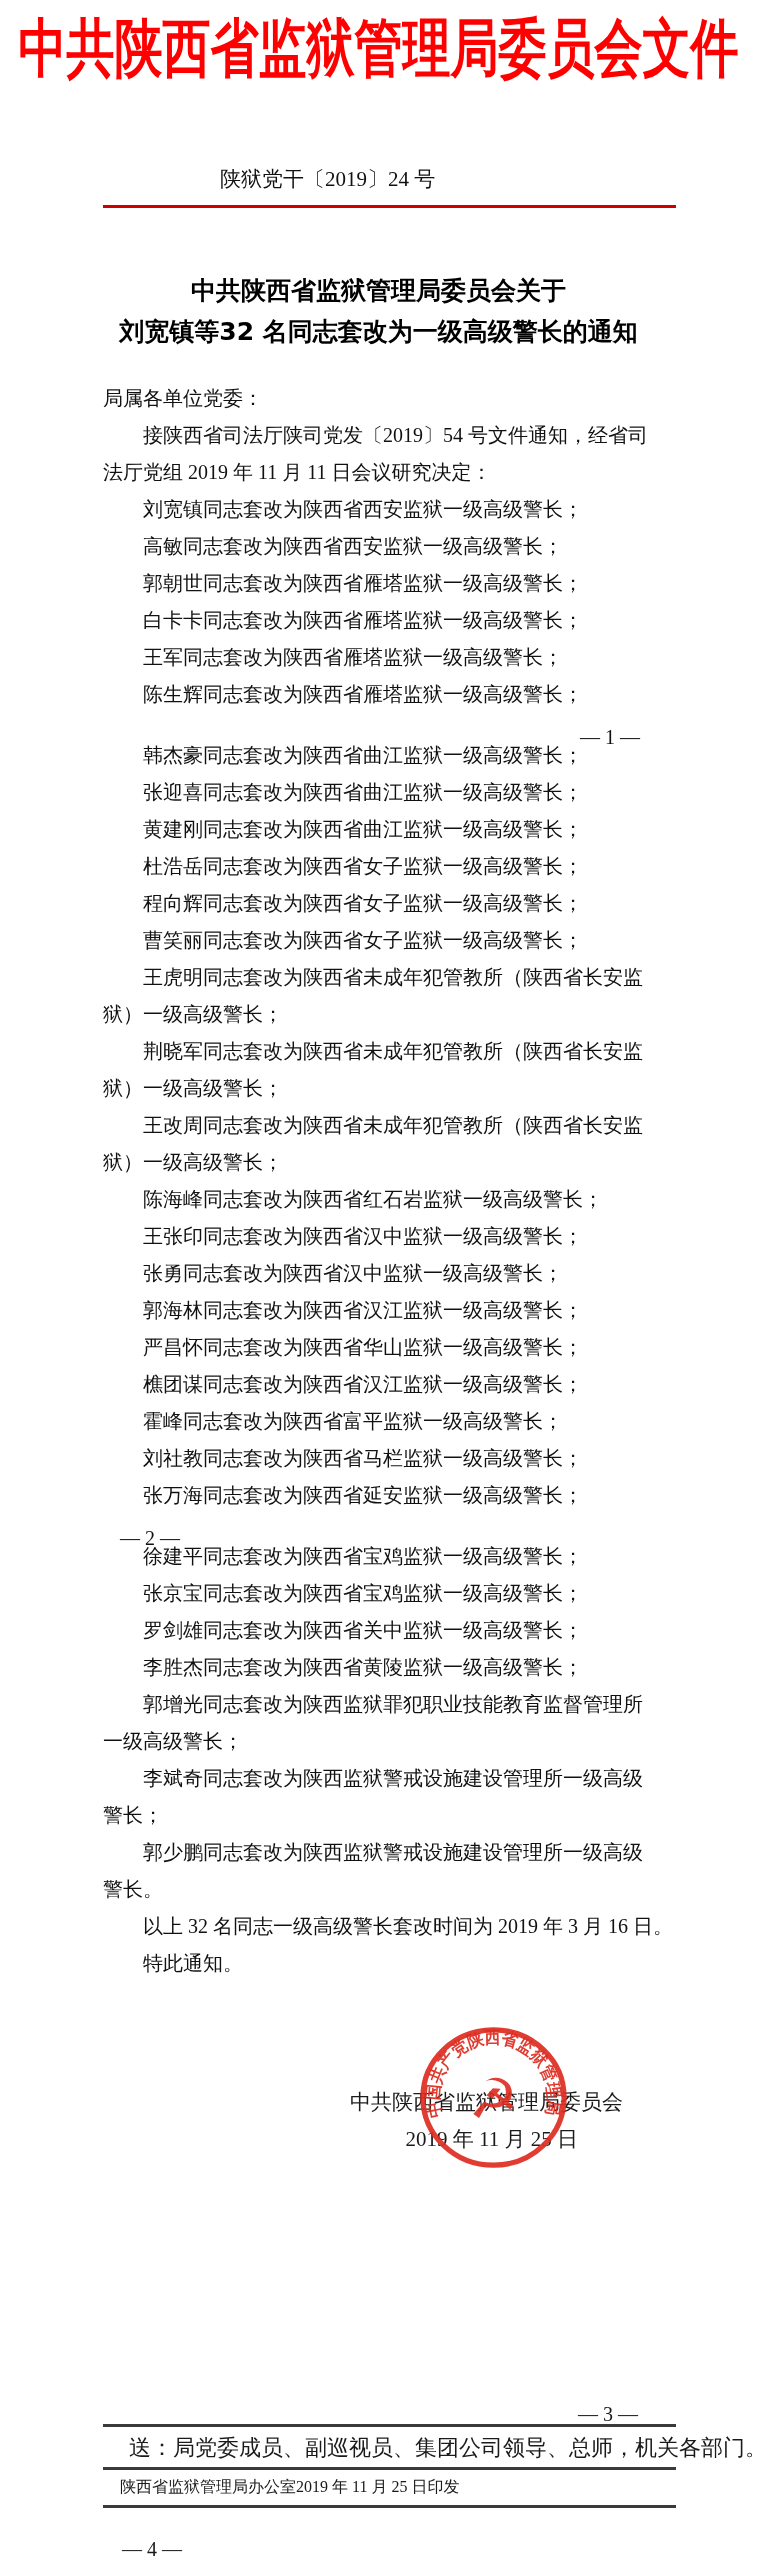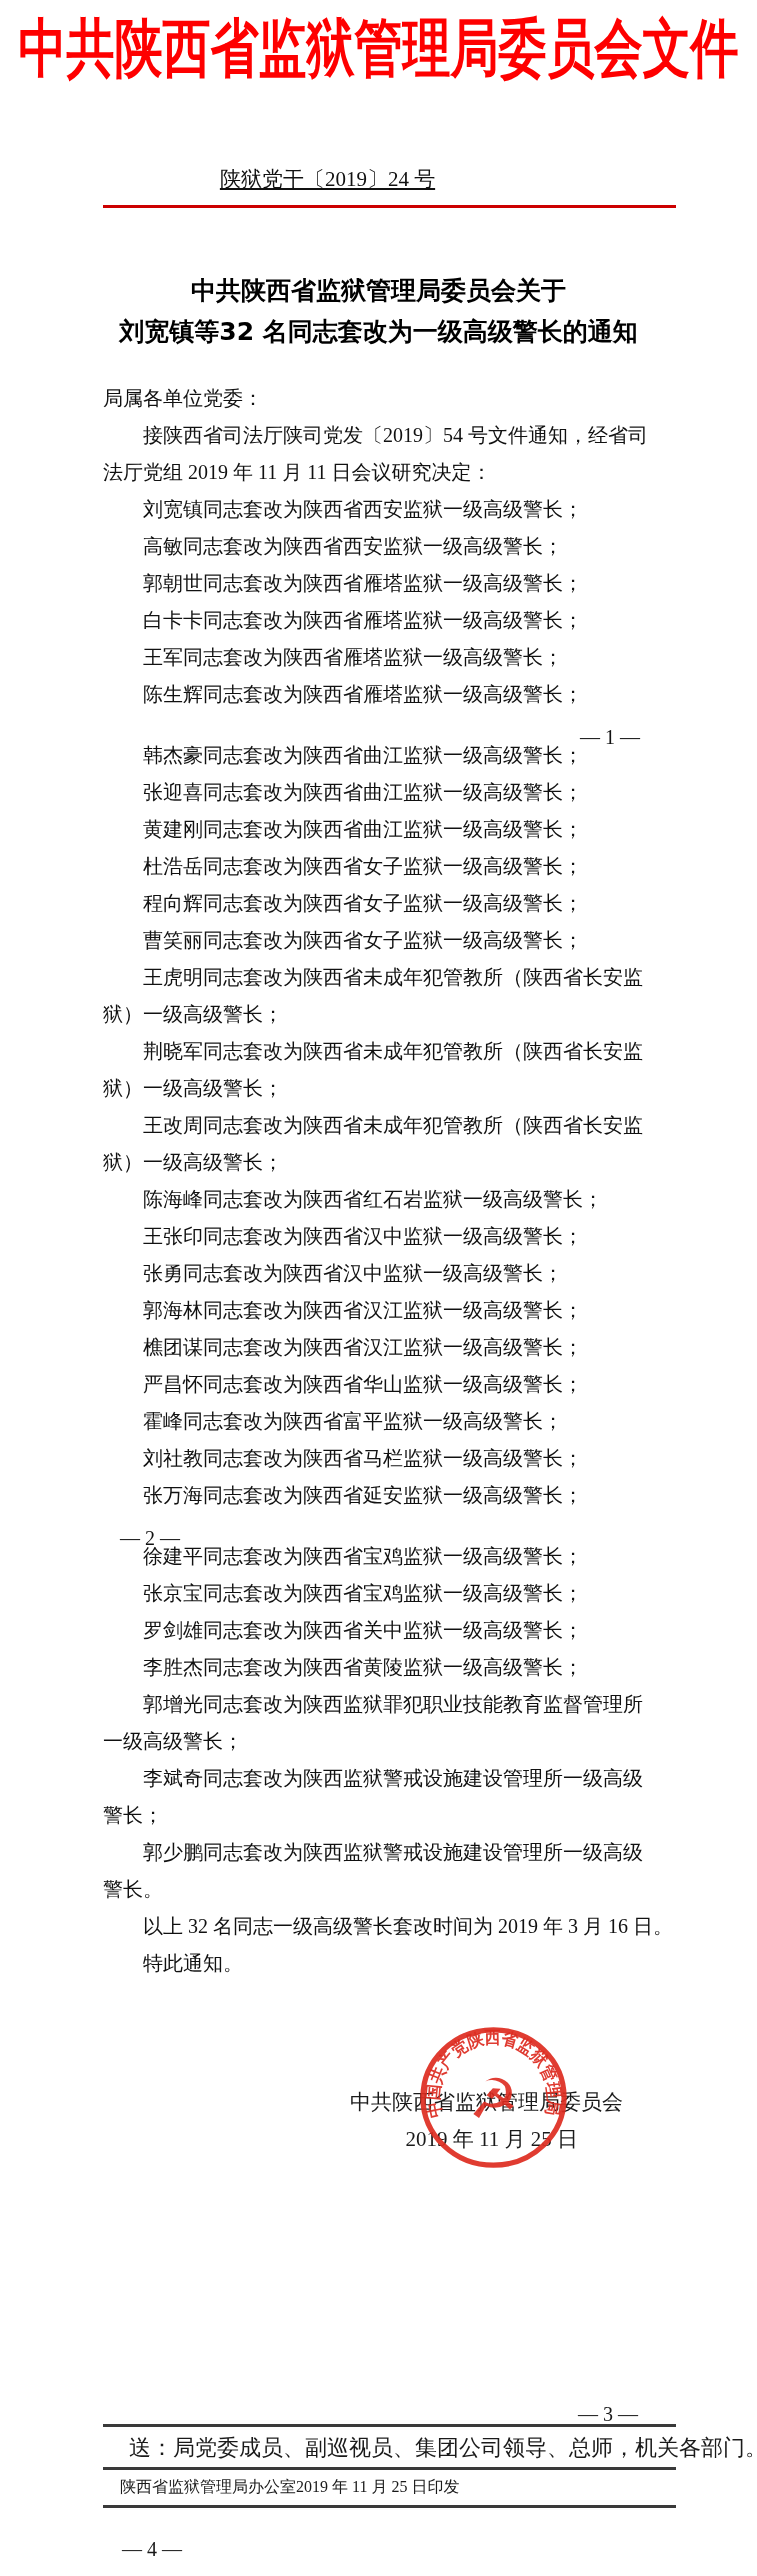--- a/index.html
+++ b/index.html
@@ -6,21 +6,21 @@
   body{width:757px;height:2576px;position:relative;
        font-family:"Liberation Serif","DejaVu Serif",serif;color:#1a1a1a;}
   .abs{position:absolute;}
   
   .red-head{top:15.3px;left:0;width:757px;height:69px;line-height:69px;
             text-align:center;font-size:48px;font-weight:bold;color:#fe0000;
             transform:scaleY(1.32);transform-origin:50% 55%;
             white-space:nowrap;letter-spacing:0px;
             font-family:"Liberation Serif","DejaVu Serif",serif;}
   .doc-no{top:167px;left:0;width:655px;height:25px;line-height:25px;
-          text-align:center;font-size:21px;color:#111;text-decoration:underline;}
+          text-align:center;font-size:21px;color:#111;}
   .red-rule{top:205px;left:103px;width:573px;height:2.9px;background:#cc0000;}
   
   .title{left:0;width:757px;height:29px;line-height:29px;text-align:center;
          font-size:25px;font-weight:bold;color:#000;white-space:nowrap;
          font-family:"DejaVu Sans","Liberation Sans",sans-serif;}
   .title.l1{top:276px;}
   .title.l2{top:317px;}
   
   .body-col{top:380px;left:103px;width:573px;}
   .line{line-height:37px;height:37px;font-size:20px;white-space:nowrap;color:#111;}
@@ -81,22 +81,22 @@
     <div class="line indent">王虎明同志套改为陕西省未成年犯管教所（陕西省长安监</div>
     <div class="line flush">狱）一级高级警长；</div>
     <div class="line indent">荆晓军同志套改为陕西省未成年犯管教所（陕西省长安监</div>
     <div class="line flush">狱）一级高级警长；</div>
     <div class="line indent">王改周同志套改为陕西省未成年犯管教所（陕西省长安监</div>
     <div class="line flush">狱）一级高级警长；</div>
     <div class="line indent">陈海峰同志套改为陕西省红石岩监狱一级高级警长；</div>
     <div class="line indent">王张印同志套改为陕西省汉中监狱一级高级警长；</div>
     <div class="line indent">张勇同志套改为陕西省汉中监狱一级高级警长；</div>
     <div class="line indent">郭海林同志套改为陕西省汉江监狱一级高级警长；</div>
+    <div class="line indent">严昌怀同志套改为陕西省华山监狱一级高级警长；</div>
     <div class="line indent">樵团谋同志套改为陕西省汉江监狱一级高级警长；</div>
-    <div class="line indent">严昌怀同志套改为陕西省华山监狱一级高级警长；</div>
     <div class="line indent">霍峰同志套改为陕西省富平监狱一级高级警长；</div>
     <div class="line indent">刘社教同志套改为陕西省马栏监狱一级高级警长；</div>
     <div class="line indent">张万海同志套改为陕西省延安监狱一级高级警长；</div>
     <div class="line pagemark-left">— 2 —</div>
     <div class="line indent">徐建平同志套改为陕西省宝鸡监狱一级高级警长；</div>
     <div class="line indent">张京宝同志套改为陕西省宝鸡监狱一级高级警长；</div>
     <div class="line indent">罗剑雄同志套改为陕西省关中监狱一级高级警长；</div>
     <div class="line indent">李胜杰同志套改为陕西省黄陵监狱一级高级警长；</div>
     <div class="line indent">郭增光同志套改为陕西监狱罪犯职业技能教育监督管理所</div>
     <div class="line flush">一级高级警长；</div>

